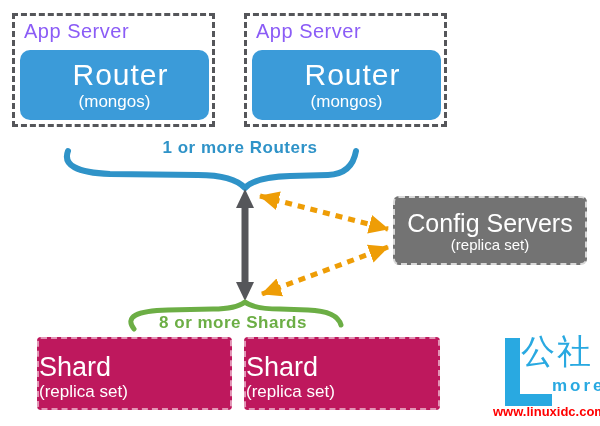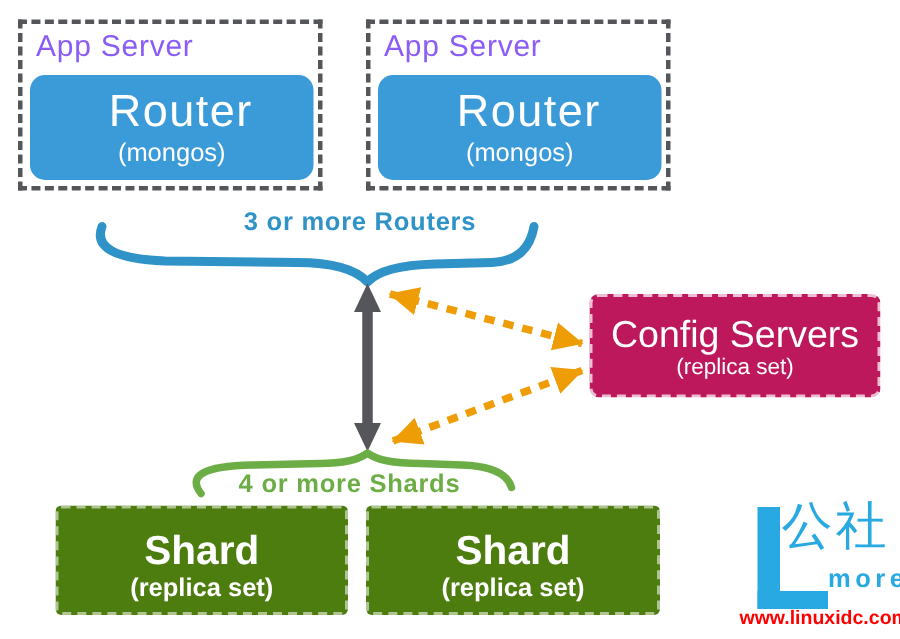--- a/index.html
+++ b/index.html
@@ -52,39 +52,37 @@
     font-size: 17px;
     font-weight: bold;
     text-align: center;
     letter-spacing: 0.5px;
   }
 
   
   .config-box {
     left: 393px; top: 196px;
     width: 194px; height: 69px;
-    background: #be185d;
+    background: #737373;
     border: 2px dashed rgba(255,255,255,0.72);
     border-radius: 6px;
     color: #ffffff;
     text-align: center;
   }
   .config-title { font-size: 25px; margin-top: 11px; }
   .config-subtitle { font-size: 15px; margin-top: -2px; }
 
   
   .shard-box {
     top: 337px;
     width: 195px; height: 73px;
-    background: #4d7c0f;
+    background: #be185d;
     border: 2px dashed rgba(255,255,255,0.55);
     border-radius: 4px;
     color: #ffffff;
-    text-align: center;
-    font-weight: bold;
   }
   .shard-title { font-size: 27px; margin-top: 13px; }
   .shard-subtitle { font-size: 17px; margin-top: -1px; }
 
   svg.overlay {
     position: absolute;
     left: 0; top: 0;
     width: 600px; height: 426px;
     pointer-events: none;
   }
@@ -145,22 +143,22 @@
       <polygon points="245,189 236,208 254,208" fill="#55565A"></polygon>
       <polygon points="245,301 236,282 254,282" fill="#55565A"></polygon>
     </g>
 
     <line x1="260" y1="196" x2="388" y2="229" stroke="#EE9D06" stroke-width="5" stroke-dasharray="7 6" marker-start="url(#orangeHead)" marker-end="url(#orangeHead)"></line>
     <line x1="262" y1="294" x2="388" y2="247" stroke="#EE9D06" stroke-width="5" stroke-dasharray="7 6" marker-start="url(#orangeHead)" marker-end="url(#orangeHead)"></line>
 
     <path d="M 134 329 Q 120 311 168 310 L 213 309 Q 236 309 245 302 Q 254 309 280 309 L 308 310 Q 337 311 341 325" fill="none" stroke="#6CAE45" stroke-width="5" stroke-linecap="round" stroke-linejoin="round"></path>
   </svg>
 
-  <div class="abs caption-blue" style="left:155px; top:138px; width:170px;">3 or more Routers</div>
-  <div class="abs caption-green" style="left:153px; top:313px; width:160px;">4 or more Shards</div>
+  <div class="abs caption-blue" style="left:155px; top:138px; width:170px;">1 or more Routers</div>
+  <div class="abs caption-green" style="left:153px; top:313px; width:160px;">8 or more Shards</div>
 
   <div class="abs config-box">
     <div class="config-title">Config Servers</div>
     <div class="config-subtitle">(replica set)</div>
   </div>
 
   <div class="abs shard-box" style="left:37px;">
     <div class="shard-title">Shard</div>
     <div class="shard-subtitle">(replica set)</div>
   </div>

